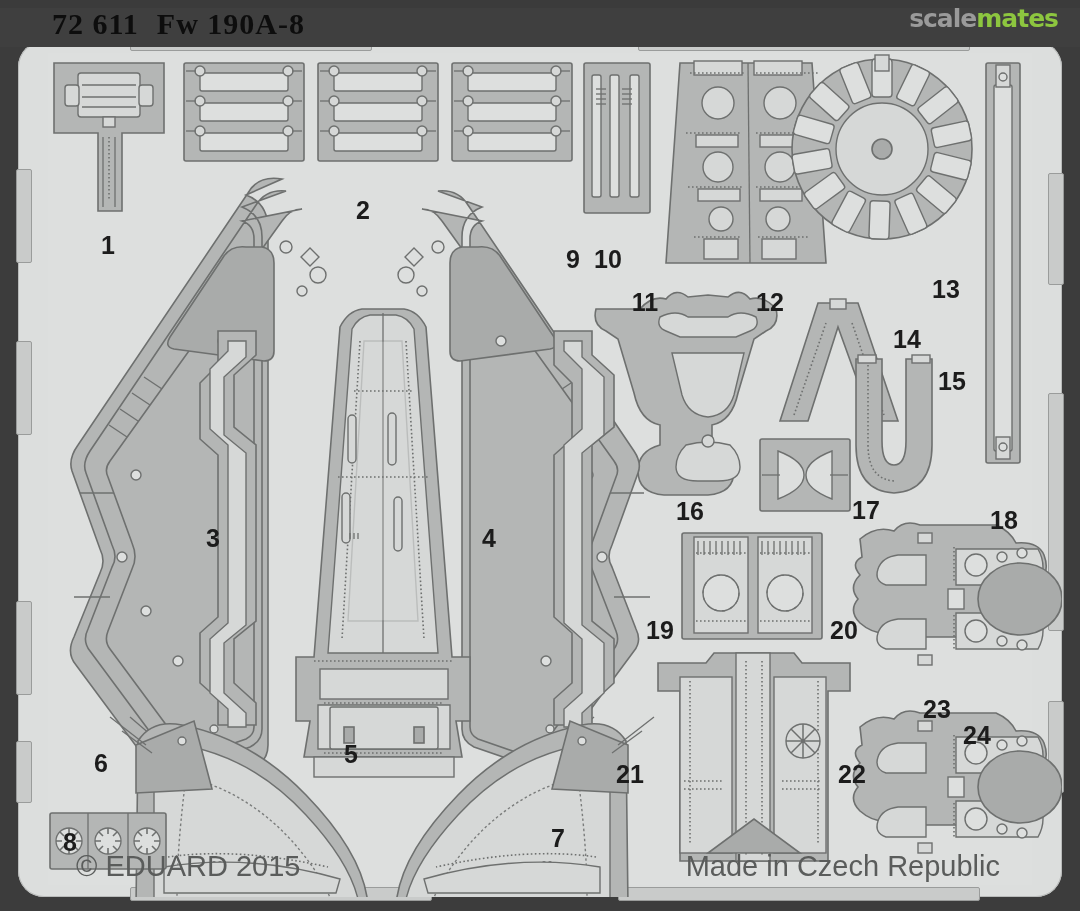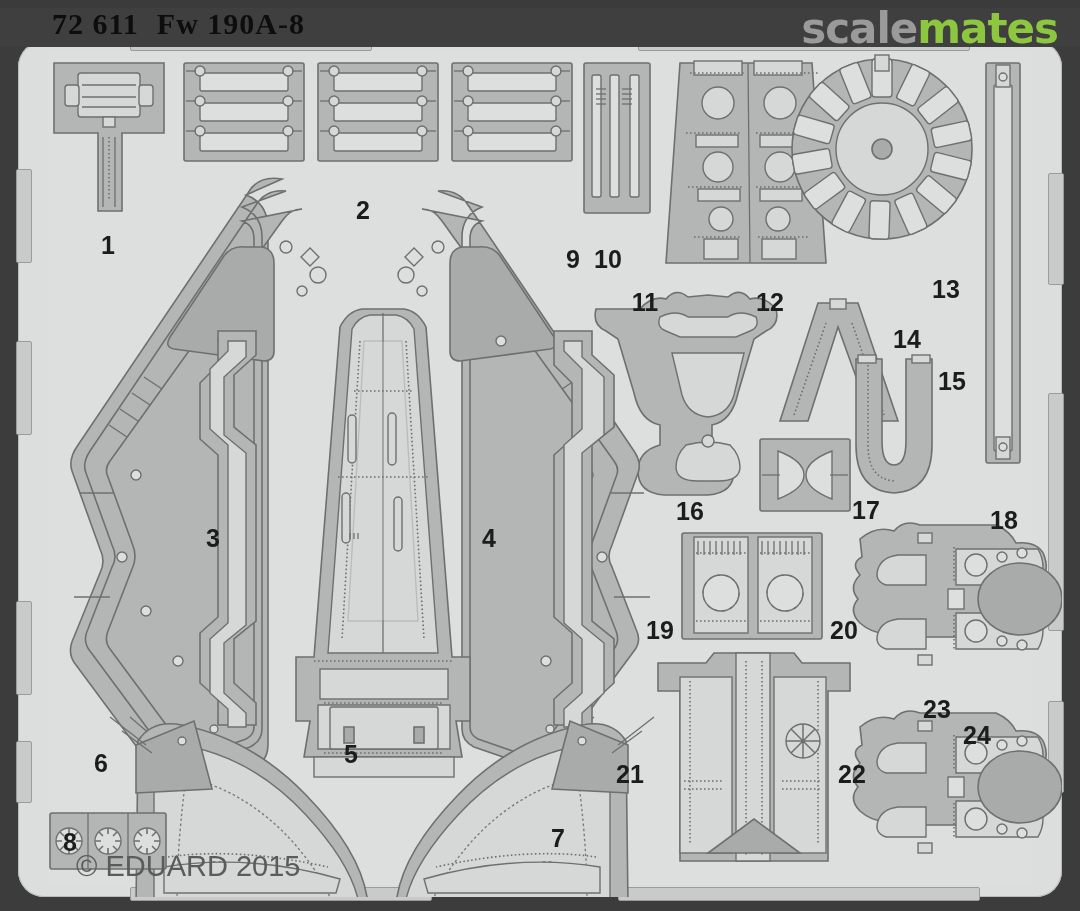--- a/index.html
+++ b/index.html
@@ -6,21 +6,21 @@
   body{font-family:"Liberation Sans",sans-serif;}
   #root{position:relative;width:1080px;height:911px;overflow:hidden;background:#3a3a3a;}
 
   
   .header{position:absolute;left:0;top:0;width:1080px;height:33px;background:#3b3b3b;z-index:30;}
   .header-inner{position:absolute;left:0;top:8px;width:1080px;height:39px;background:#3f3f3f;}
   .title{position:absolute;left:52px;top:7px;font-family:"Liberation Serif",serif;font-weight:bold;
          font-size:30px;color:#0d0d0d;letter-spacing:1px;white-space:nowrap;}
   .title .sp{display:inline-block;width:18px;}
   .logo{position:absolute;right:22px;top:4px;font-family:"DejaVu Sans",sans-serif;font-weight:bold;
-        font-size:42px;letter-spacing:-1px;white-space:nowrap;}
+        font-size:25px;letter-spacing:-1px;white-space:nowrap;}
   .logo .s1{color:#9a9a9a;}
   .logo .s2{color:#8dc63f;}
 
   
   .surround{position:absolute;left:0;top:0;width:1080px;height:911px;background:#3c3c3c;}
   .fret{position:absolute;left:18px;top:41px;width:1044px;height:856px;background:#dcdedd;
         border-radius:26px;box-shadow:inset 0 0 0 1px #b9bbba;}
   .fret-in{position:absolute;left:30px;top:12px;width:984px;height:832px;background:#dddfde;}
 
   
@@ -552,20 +552,21 @@
         <text class="lbl" x="642" y="598" text-anchor="middle">19</text>
         <text class="lbl" x="826" y="598" text-anchor="middle">20</text>
         <text class="lbl" x="612" y="742" text-anchor="middle">21</text>
         <text class="lbl" x="834" y="742" text-anchor="middle">22</text>
         <text class="lbl" x="919" y="677" text-anchor="middle">23</text>
         <text class="lbl" x="959" y="703" text-anchor="middle">24</text>
       </g>
     </svg>
 
     <div class="foot foot-l">© EDUARD 2015</div>
+    <div class="foot foot-r">Made in Czech Republic</div>
   </div>
 
   <div class="header">
     <div class="header-inner"></div>
     <div class="title">
       <span>72 611</span><span class="sp"></span><span>Fw 190A-8</span>
     </div>
     <div class="logo">
       <span class="s1">scale</span><span class="s2">mates</span>
     </div>

